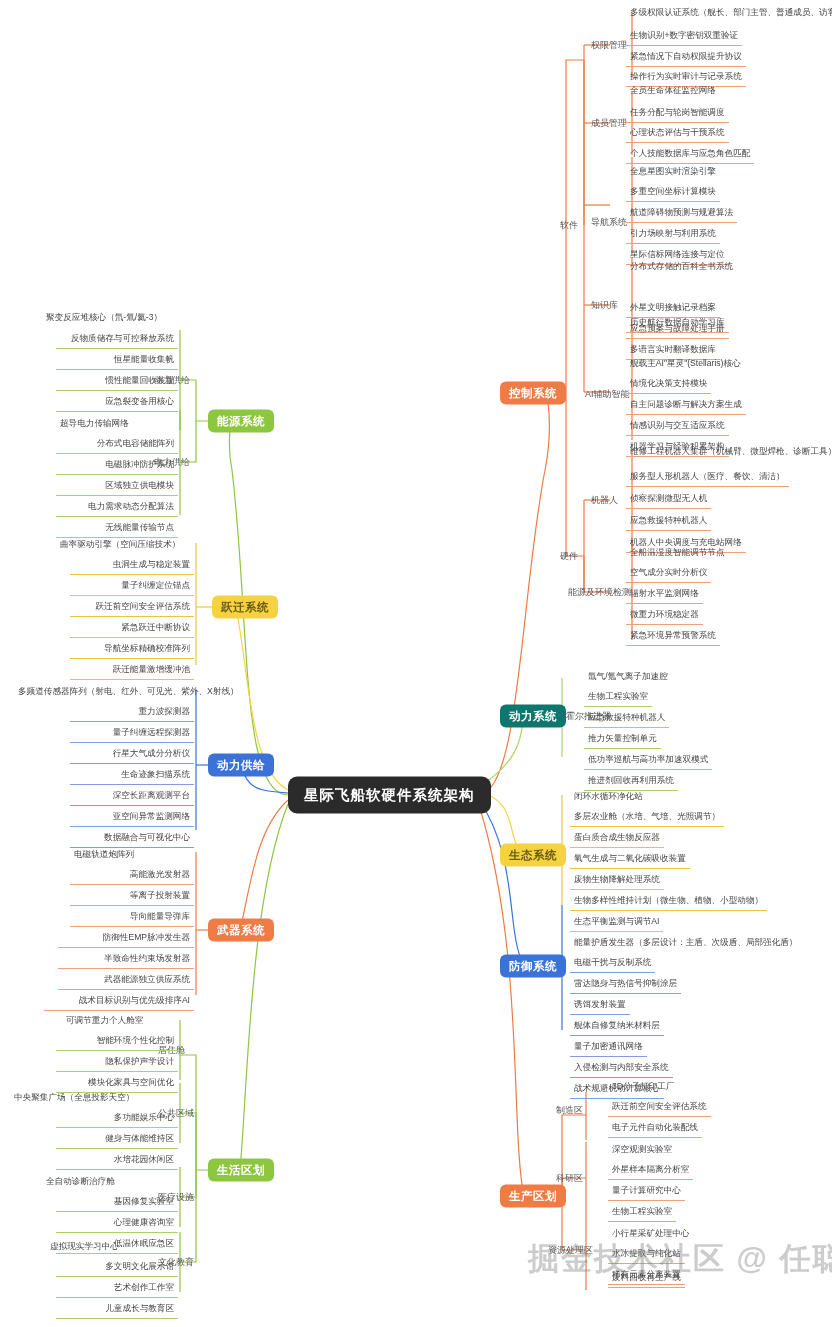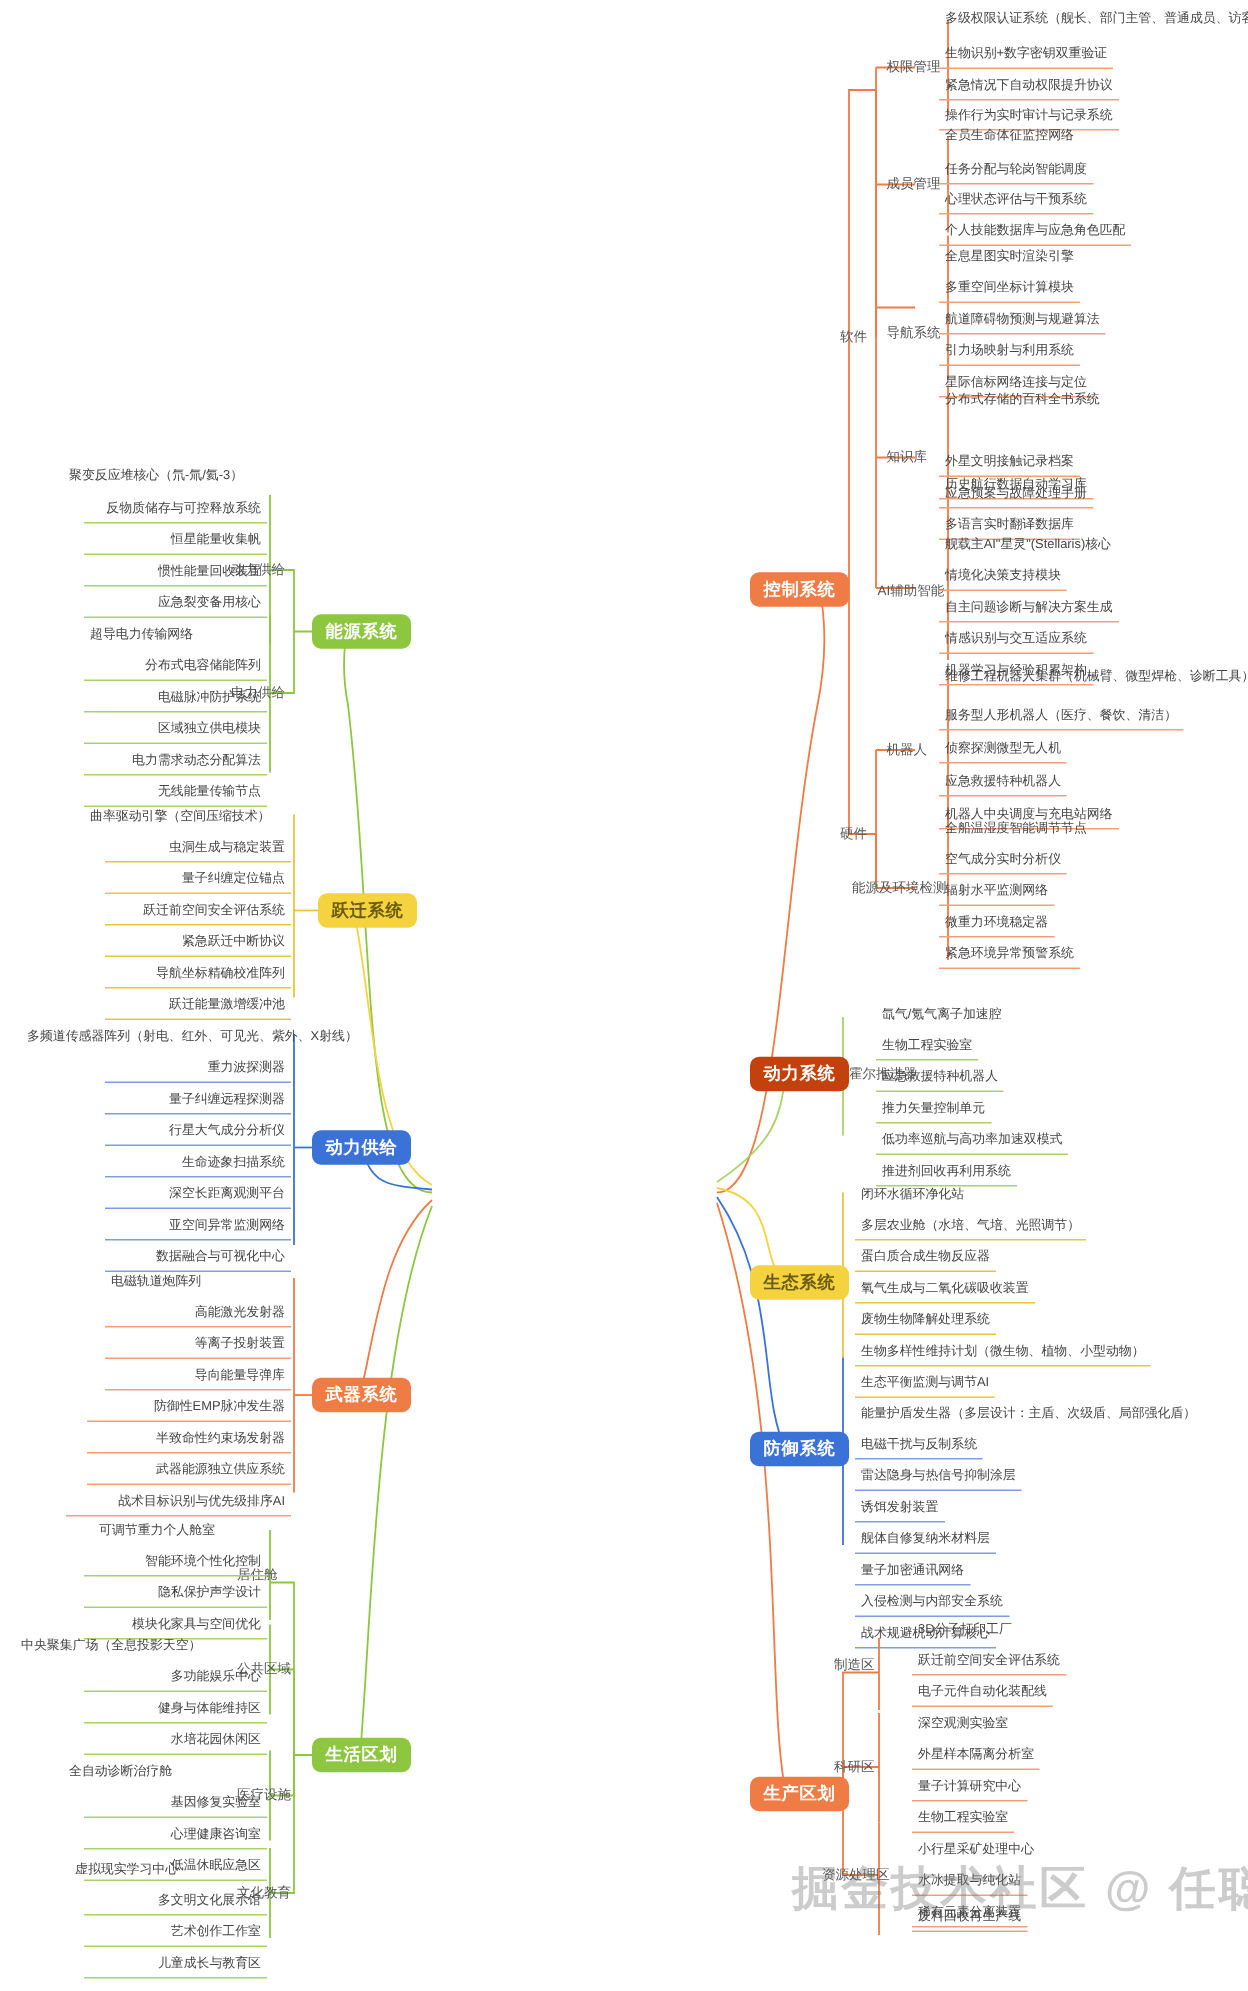--- a/index.html
+++ b/index.html
@@ -15,21 +15,21 @@
         font-size:14.5px;font-weight:bold;letter-spacing:1px;
         padding:9px 16px;transform:translateY(-50%);}
 
   
   .chip{border-radius:6px;color:#fff;font-size:11.5px;font-weight:bold;
         padding:4px 9px;transform:translateY(-50%);letter-spacing:.5px;}
   .chip.green{background:#8dc63f;}
   .chip.yellow{background:#f5d33f;color:#6b5c12;}
   .chip.blue{background:#3a72d8;}
   .chip.orange{background:#ef7b45;}
-  .chip.lgreen{background:#c2410c;text-align:right;}
+  .chip.lgreen{background:#0f766e;text-align:right;}
 
   
   .sub{font-size:9px;color:#555;transform:translateY(-50%);padding:1px 2px;}
 
   
   .leaf{font-size:8.6px;color:#444;transform:translateY(-50%);
         padding:2px 4px 3px 4px;border-bottom:1px solid #ccc;}
   .leaf.g{border-color:#a8d26a;}
   .leaf.y{border-color:#e8c63c;}
   .leaf.b{border-color:#7d9ee0;}
@@ -118,20 +118,21 @@
 
       <path d="M548 1196 L562 1196 L562 1115 L586 1115" stroke="#ef7b45"></path>
       <path d="M562 1196 L562 1178 L586 1178" stroke="#ef7b45"></path>
       <path d="M562 1196 L562 1250 L586 1250" stroke="#ef7b45"></path>
       <path d="M586 1115 L586 1092 M586 1115 L586 1140" stroke="#ef7b45"></path>
       <path d="M586 1178 L586 1142 M586 1178 L586 1215" stroke="#ef7b45"></path>
       <path d="M586 1250 L586 1215 M586 1250 L586 1290" stroke="#ef7b45"></path>
     </g>
   </svg>
 
+  <div class="node root" style="left:288px;top:795px;">星际飞船软硬件系统架构</div>
 
   <div class="node chip orange" style="left:500px;top:393px;">控制系统</div>
   <div class="node sub" style="left:558px;top:225px;">软件</div>
   <div class="node sub" style="left:558px;top:556px;">硬件</div>
 
   <div class="node sub" style="left:589px;top:45px;">权限管理</div>
   <div class="node leaf plain r" style="left:626px;top:13px;">多级权限认证系统（舰长、部门主管、普通成员、访客）</div>
   <div class="node leaf o" style="left:626px;top:37px;">生物识别+数字密钥双重验证</div>
   <div class="node leaf o" style="left:626px;top:58px;">紧急情况下自动权限提升协议</div>
   <div class="node leaf o" style="left:626px;top:78px;">操作行为实时审计与记录系统</div>

